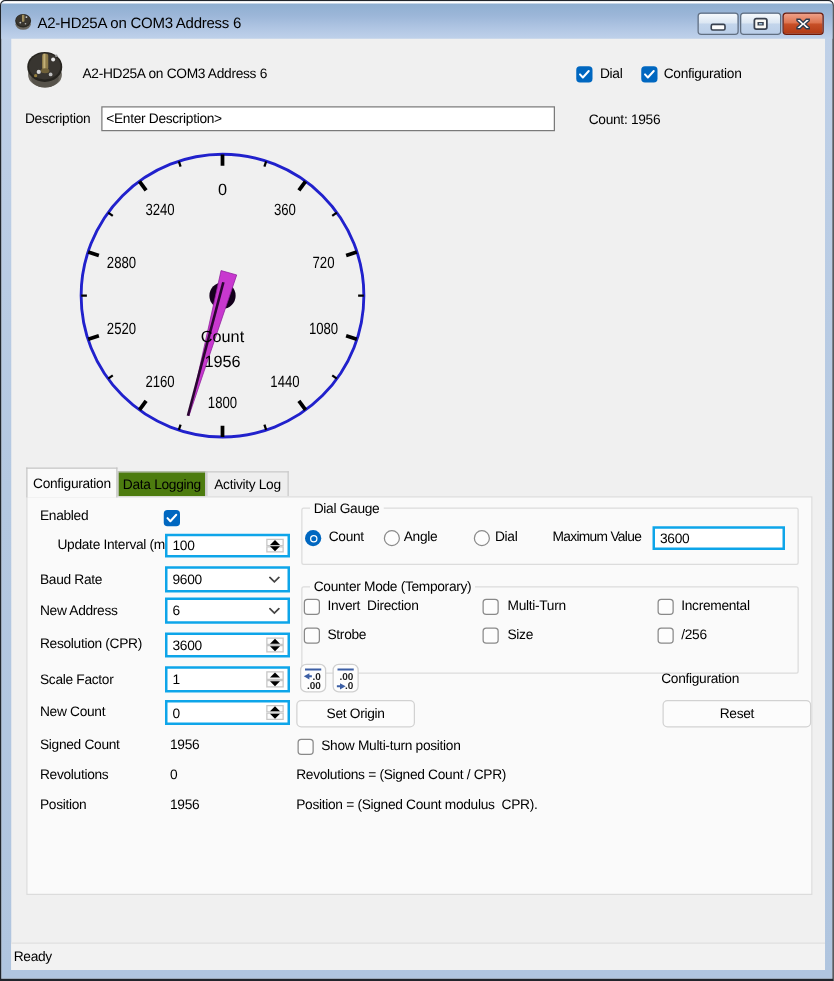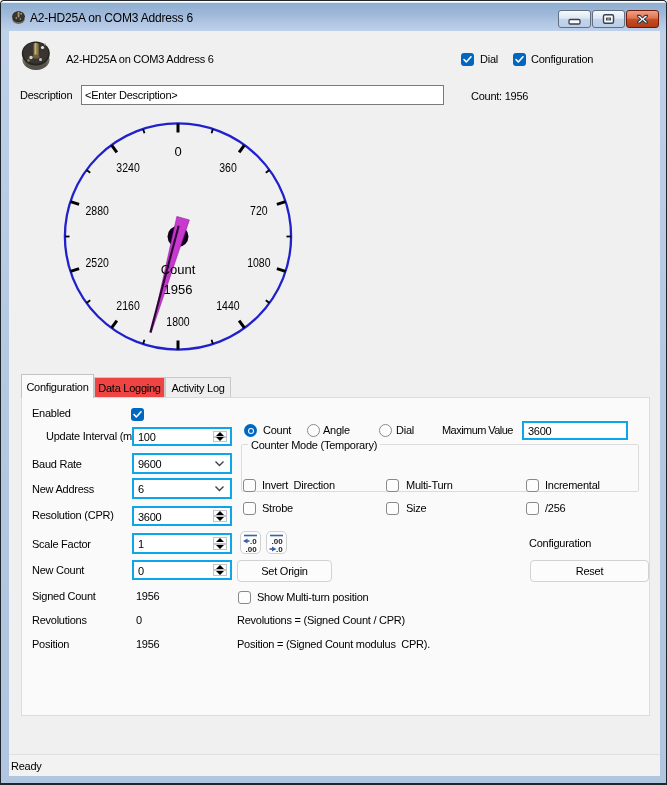--- a/index.html
+++ b/index.html
@@ -19,21 +19,21 @@
 #hdr-ver{left:233px;top:20px;}
 .cb{position:absolute;width:13px;height:13px;border-radius:3px;}
 .cb.on{background:#0067c0;}
 .cb.off{background:#fdfdfd;border:1px solid #898989;}
 .cb.on svg{position:absolute;left:1px;top:1px;}
 #desc-input{position:absolute;left:72px;top:54px;width:363px;height:20px;background:#fff;border:1px solid #7a7a7a;font-size:11px;line-height:18px;padding-left:3px;letter-spacing:-0.25px;}
 
 #tabpage{position:absolute;left:12px;top:366px;width:629px;height:319px;background:#fafafa;border:1px solid #dcdcdc;}
 .tab{position:absolute;font-size:11px;text-align:center;white-space:nowrap;letter-spacing:-0.25px;}
 #tab1{left:12px;top:343px;width:73px;height:24px;background:#fafafa;border:1px solid #c3c3c3;border-bottom:none;line-height:24px;z-index:3;}
-#tab2{left:85px;top:346px;width:71px;height:21px;background:#ef4444;border:1px solid #c9c9c9;border-bottom:none;line-height:20px;}
+#tab2{left:85px;top:346px;width:71px;height:21px;background:#4d7c0f;border:1px solid #c9c9c9;border-bottom:none;line-height:20px;}
 #tab3{left:156px;top:346px;width:66px;height:21px;background:#eeeeee;border:1px solid #c9c9c9;border-bottom:none;line-height:20px;}
 
 .input{position:absolute;background:#fff;border:2px solid #0ea5e9;font-size:11px;padding-left:4px;letter-spacing:-0.25px;}
 .spinbtns{position:absolute;right:3px;top:2px;bottom:2px;width:14px;background:#fff;}
 .sb{position:absolute;left:0;right:0;height:50%;border:1px solid #c5c5c5;background:#fdfdfd;}
 .sb.up{top:0;}
 .sb.dn{bottom:0;}
 .tri-up{position:absolute;left:50%;top:50%;margin:-2.2px 0 0 -4px;width:0;height:0;border-left:4px solid transparent;border-right:4px solid transparent;border-bottom:4.5px solid #000;}
 .tri-dn{position:absolute;left:50%;top:50%;margin:-2.2px 0 0 -4px;width:0;height:0;border-left:4px solid transparent;border-right:4px solid transparent;border-top:4.5px solid #000;}
 .chev{position:absolute;right:6px;top:50%;margin-top:-3px;}
@@ -204,33 +204,36 @@
             <span class="tri-dn"></span>
           </span>
         </span></div>
   <div class="t" style="left:23px;top:557px">Signed Count</div>
   <div class="t" style="left:127px;top:557px">1956</div>
   <div class="t" style="left:23px;top:581px">Revolutions</div>
   <div class="t" style="left:127px;top:581px">0</div>
   <div class="t" style="left:23px;top:605px">Position</div>
   <div class="t" style="left:127px;top:605px">1956</div>
 
+  <div class="gb" style="left:232px;top:375px;width:398px;height:46px">
+        <span class="gb-label">Dial Gauge</span>
+      </div>
   <div class="rad on" style="left:235px;top:393px">
         <span class="w"></span>
         <span class="d"></span>
       </div>
   <div class="t" style="left:254px;top:391px">Count</div>
   <div class="rad off" style="left:298px;top:393px"></div>
   <div class="t" style="left:314px;top:391px">Angle</div>
   <div class="rad off" style="left:370px;top:393px"></div>
   <div class="t" style="left:387px;top:391px">Dial</div>
   <div class="t" style="left:433px;top:391px;letter-spacing:-0.55px">Maximum Value</div>
   <div class="input" style="left:513px;top:390px;width:106px;height:19px;line-height:17px">3600</div>
 
-  <div class="gb" style="left:232px;top:413px;width:398px;height:48px">
+  <div class="gb" style="left:232px;top:438px;width:398px;height:70px">
         <span class="gb-label">Counter Mode (Temporary)</span>
       </div>
   <div class="cb off" style="left:233.5px;top:448px"></div>
   <div class="t" style="left:253px;top:446px">Invert&nbsp; Direction</div>
   <div class="cb off" style="left:377px;top:448px"></div>
   <div class="t" style="left:397px;top:446px">Multi-Turn</div>
   <div class="cb off" style="left:516.5px;top:448px"></div>
   <div class="t" style="left:536px;top:446px">Incremental</div>
   <div class="cb off" style="left:233.5px;top:471px"></div>
   <div class="t" style="left:253px;top:469px">Strobe</div>

